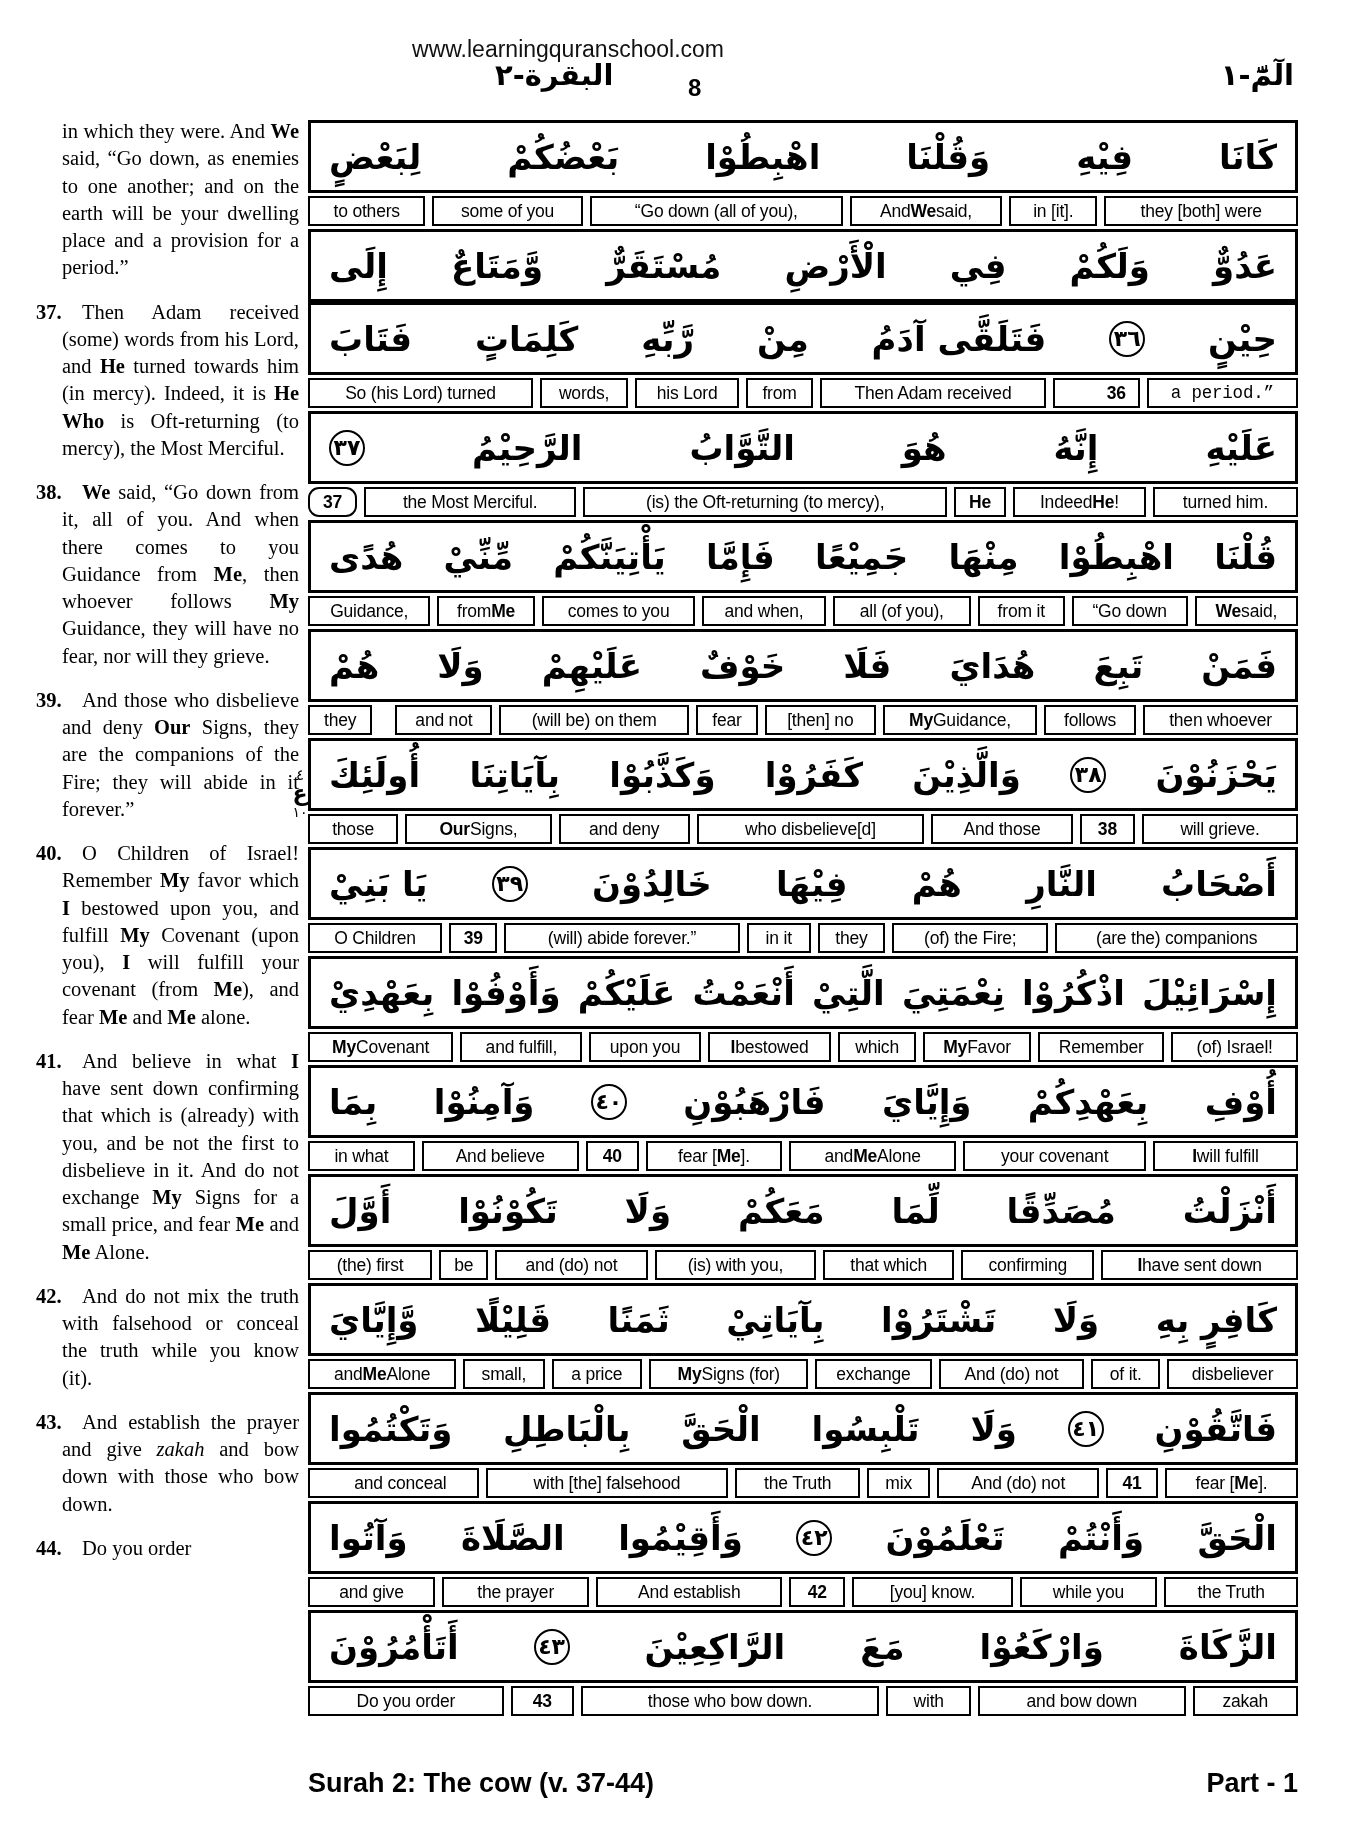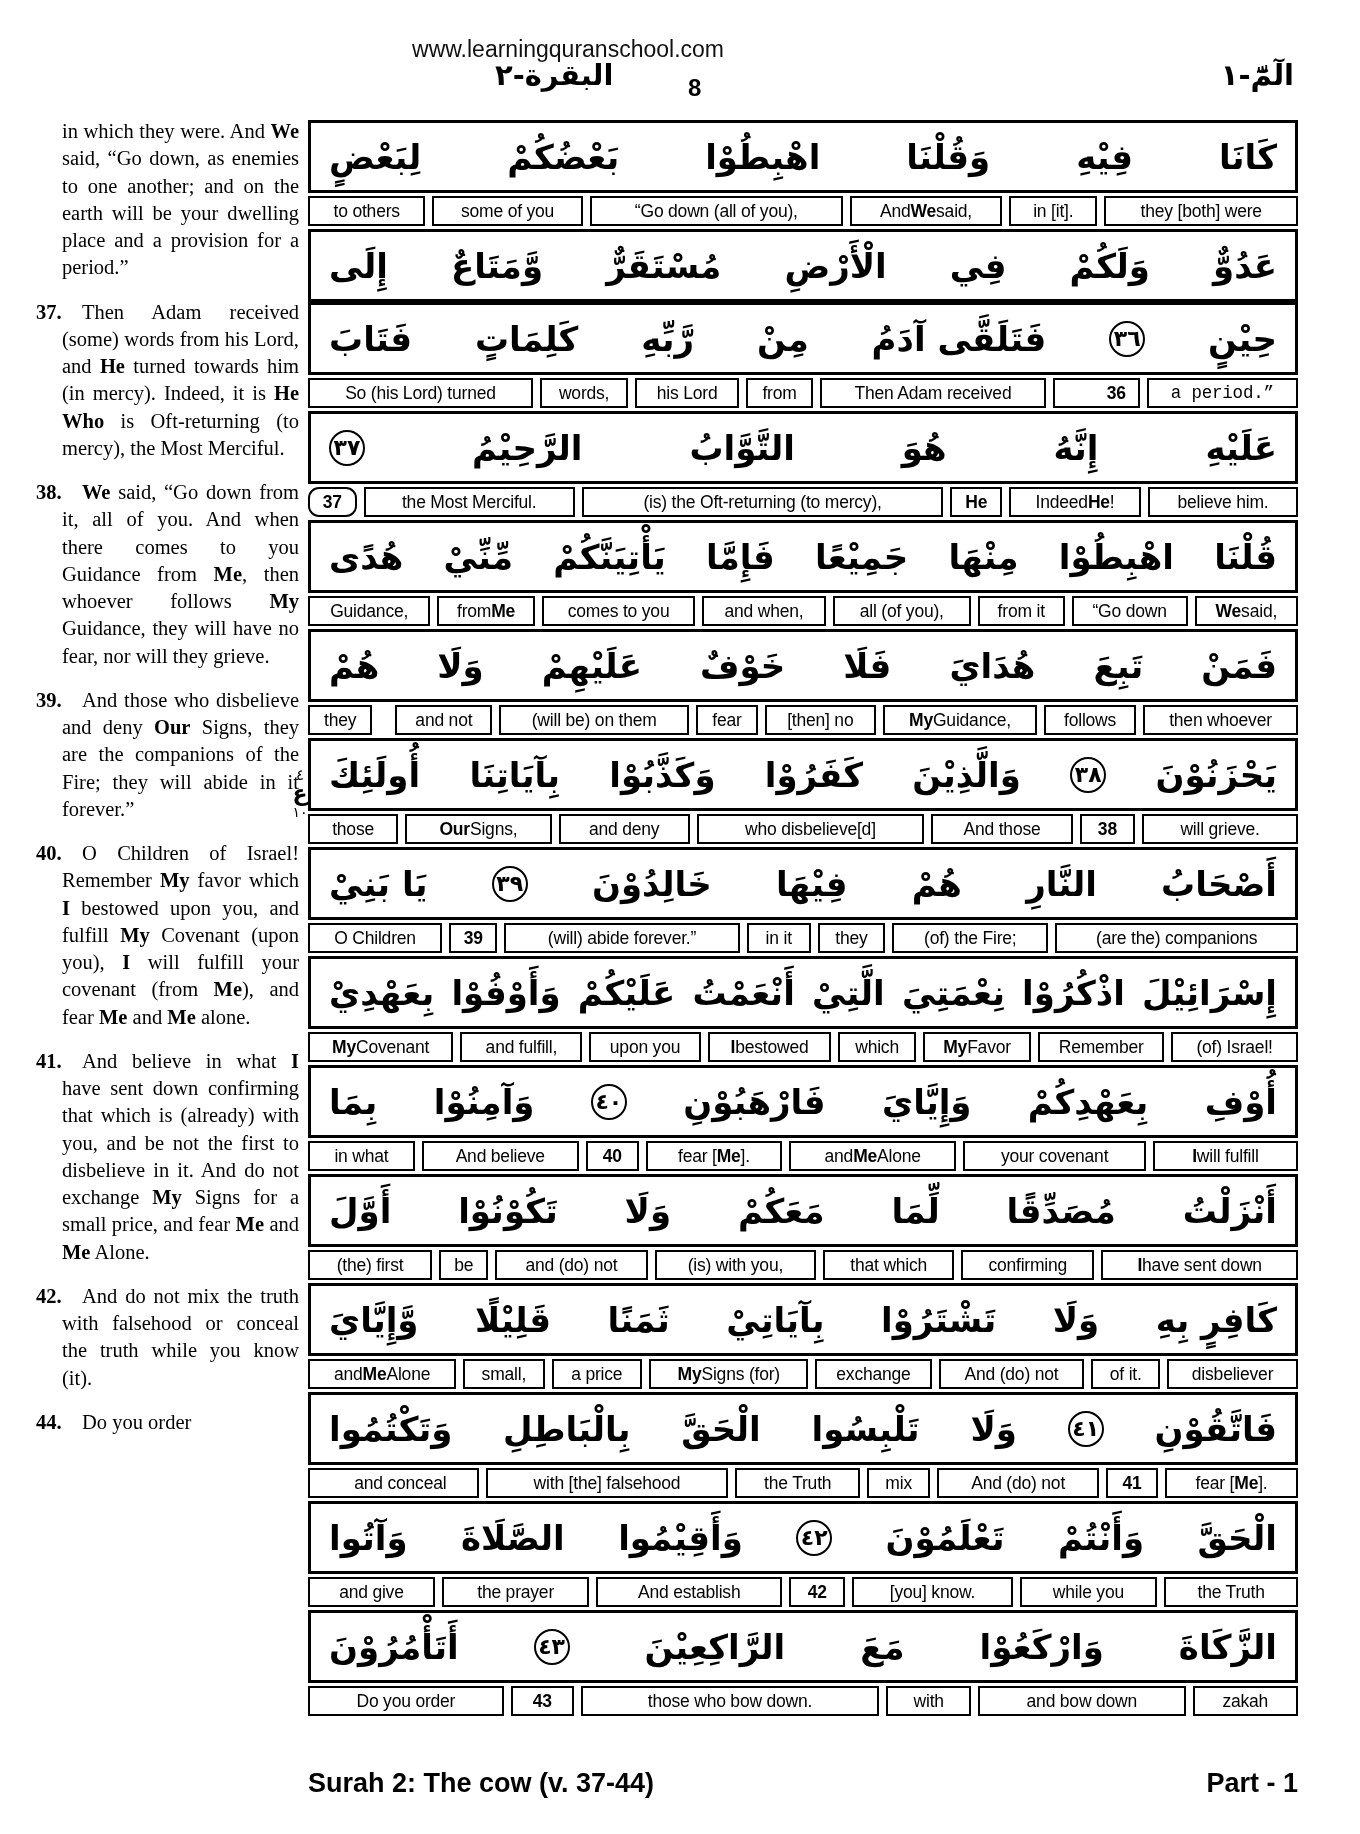--- a/index.html
+++ b/index.html
@@ -84,20 +84,21 @@
 <div class="hdr-ar right">الٓمّٓ-١</div>
 
 <div class="sidebar">
     <div class="para first">in which they were. And <b>We</b> said, “Go down, as enemies to one another; and on the earth will be your dwelling place and a provision for a period.”</div>
     <div class="para"><span class="pnum">37.</span>Then Adam received (some) words from his Lord, and <b>He</b> turned towards him (in mercy). Indeed, it is <b>He Who</b> is Oft-returning (to mercy), the Most Merciful.</div>
     <div class="para"><span class="pnum">38.</span><b>We</b> said, “Go down from it, all of you. And when there comes to you Guidance from <b>Me</b>, then whoever follows <b>My</b> Guidance, they will have no fear, nor will they grieve.</div>
     <div class="para"><span class="pnum">39.</span>And those who disbelieve and deny <b>Our</b> Signs, they are the companions of the Fire; they will abide in it forever.”</div>
     <div class="para"><span class="pnum">40.</span>O Children of Israel! Remember <b>My</b> favor which <b>I</b> bestowed upon you, and fulfill <b>My</b> Covenant (upon you), <b>I</b> will fulfill your covenant (from <b>Me</b>), and fear <b>Me</b> and <b>Me</b> alone.</div>
     <div class="para"><span class="pnum">41.</span>And believe in what <b>I</b> have sent down confirming that which is (already) with you, and be not the first to disbelieve in it. And do not exchange <b>My</b> Signs for a small price, and fear <b>Me</b> and <b>Me</b> Alone.</div>
     <div class="para"><span class="pnum">42.</span>And do not mix the truth with falsehood or conceal the truth while you know (it).</div>
+    <div class="para"><span class="pnum">43.</span>And establish the prayer and give <i>zakah</i> and bow down with those who bow down.</div>
     <div class="para"><span class="pnum">44.</span>Do you order</div>
   </div>
 
 <div class="qtable">
     <div class="arabic-row">
       <span>كَانَا</span>
       <span>فِيْهِ</span>
       <span>وَقُلْنَا</span>
       <span>اهْبِطُوْا</span>
       <span>بَعْضُكُمْ</span>
@@ -151,21 +152,21 @@
     <div class="trans-row">
       <div class="trans-cell" style="flex-grow: 6; border-radius: 11px;">
         <b>37</b>
       </div>
       <div class="trans-cell" style="flex-grow: 22;">the Most Merciful.</div>
       <div class="trans-cell" style="flex-grow: 38;">(is) the Oft-returning (to mercy),</div>
       <div class="trans-cell" style="flex-grow: 6;">
         <b>He</b>
       </div>
       <div class="trans-cell" style="flex-grow: 14;">Indeed <b>He</b>!</div>
-      <div class="trans-cell" style="flex-grow: 16;">believe him.</div>
+      <div class="trans-cell" style="flex-grow: 16;">turned him.</div>
     </div>
     <div class="arabic-row">
       <span>قُلْنَا</span>
       <span>اهْبِطُوْا</span>
       <span>مِنْهَا</span>
       <span>جَمِيْعًا</span>
       <span>فَإِمَّا</span>
       <span>يَأْتِيَنَّكُمْ</span>
       <span>مِّنِّيْ</span>
       <span>هُدًى</span>

